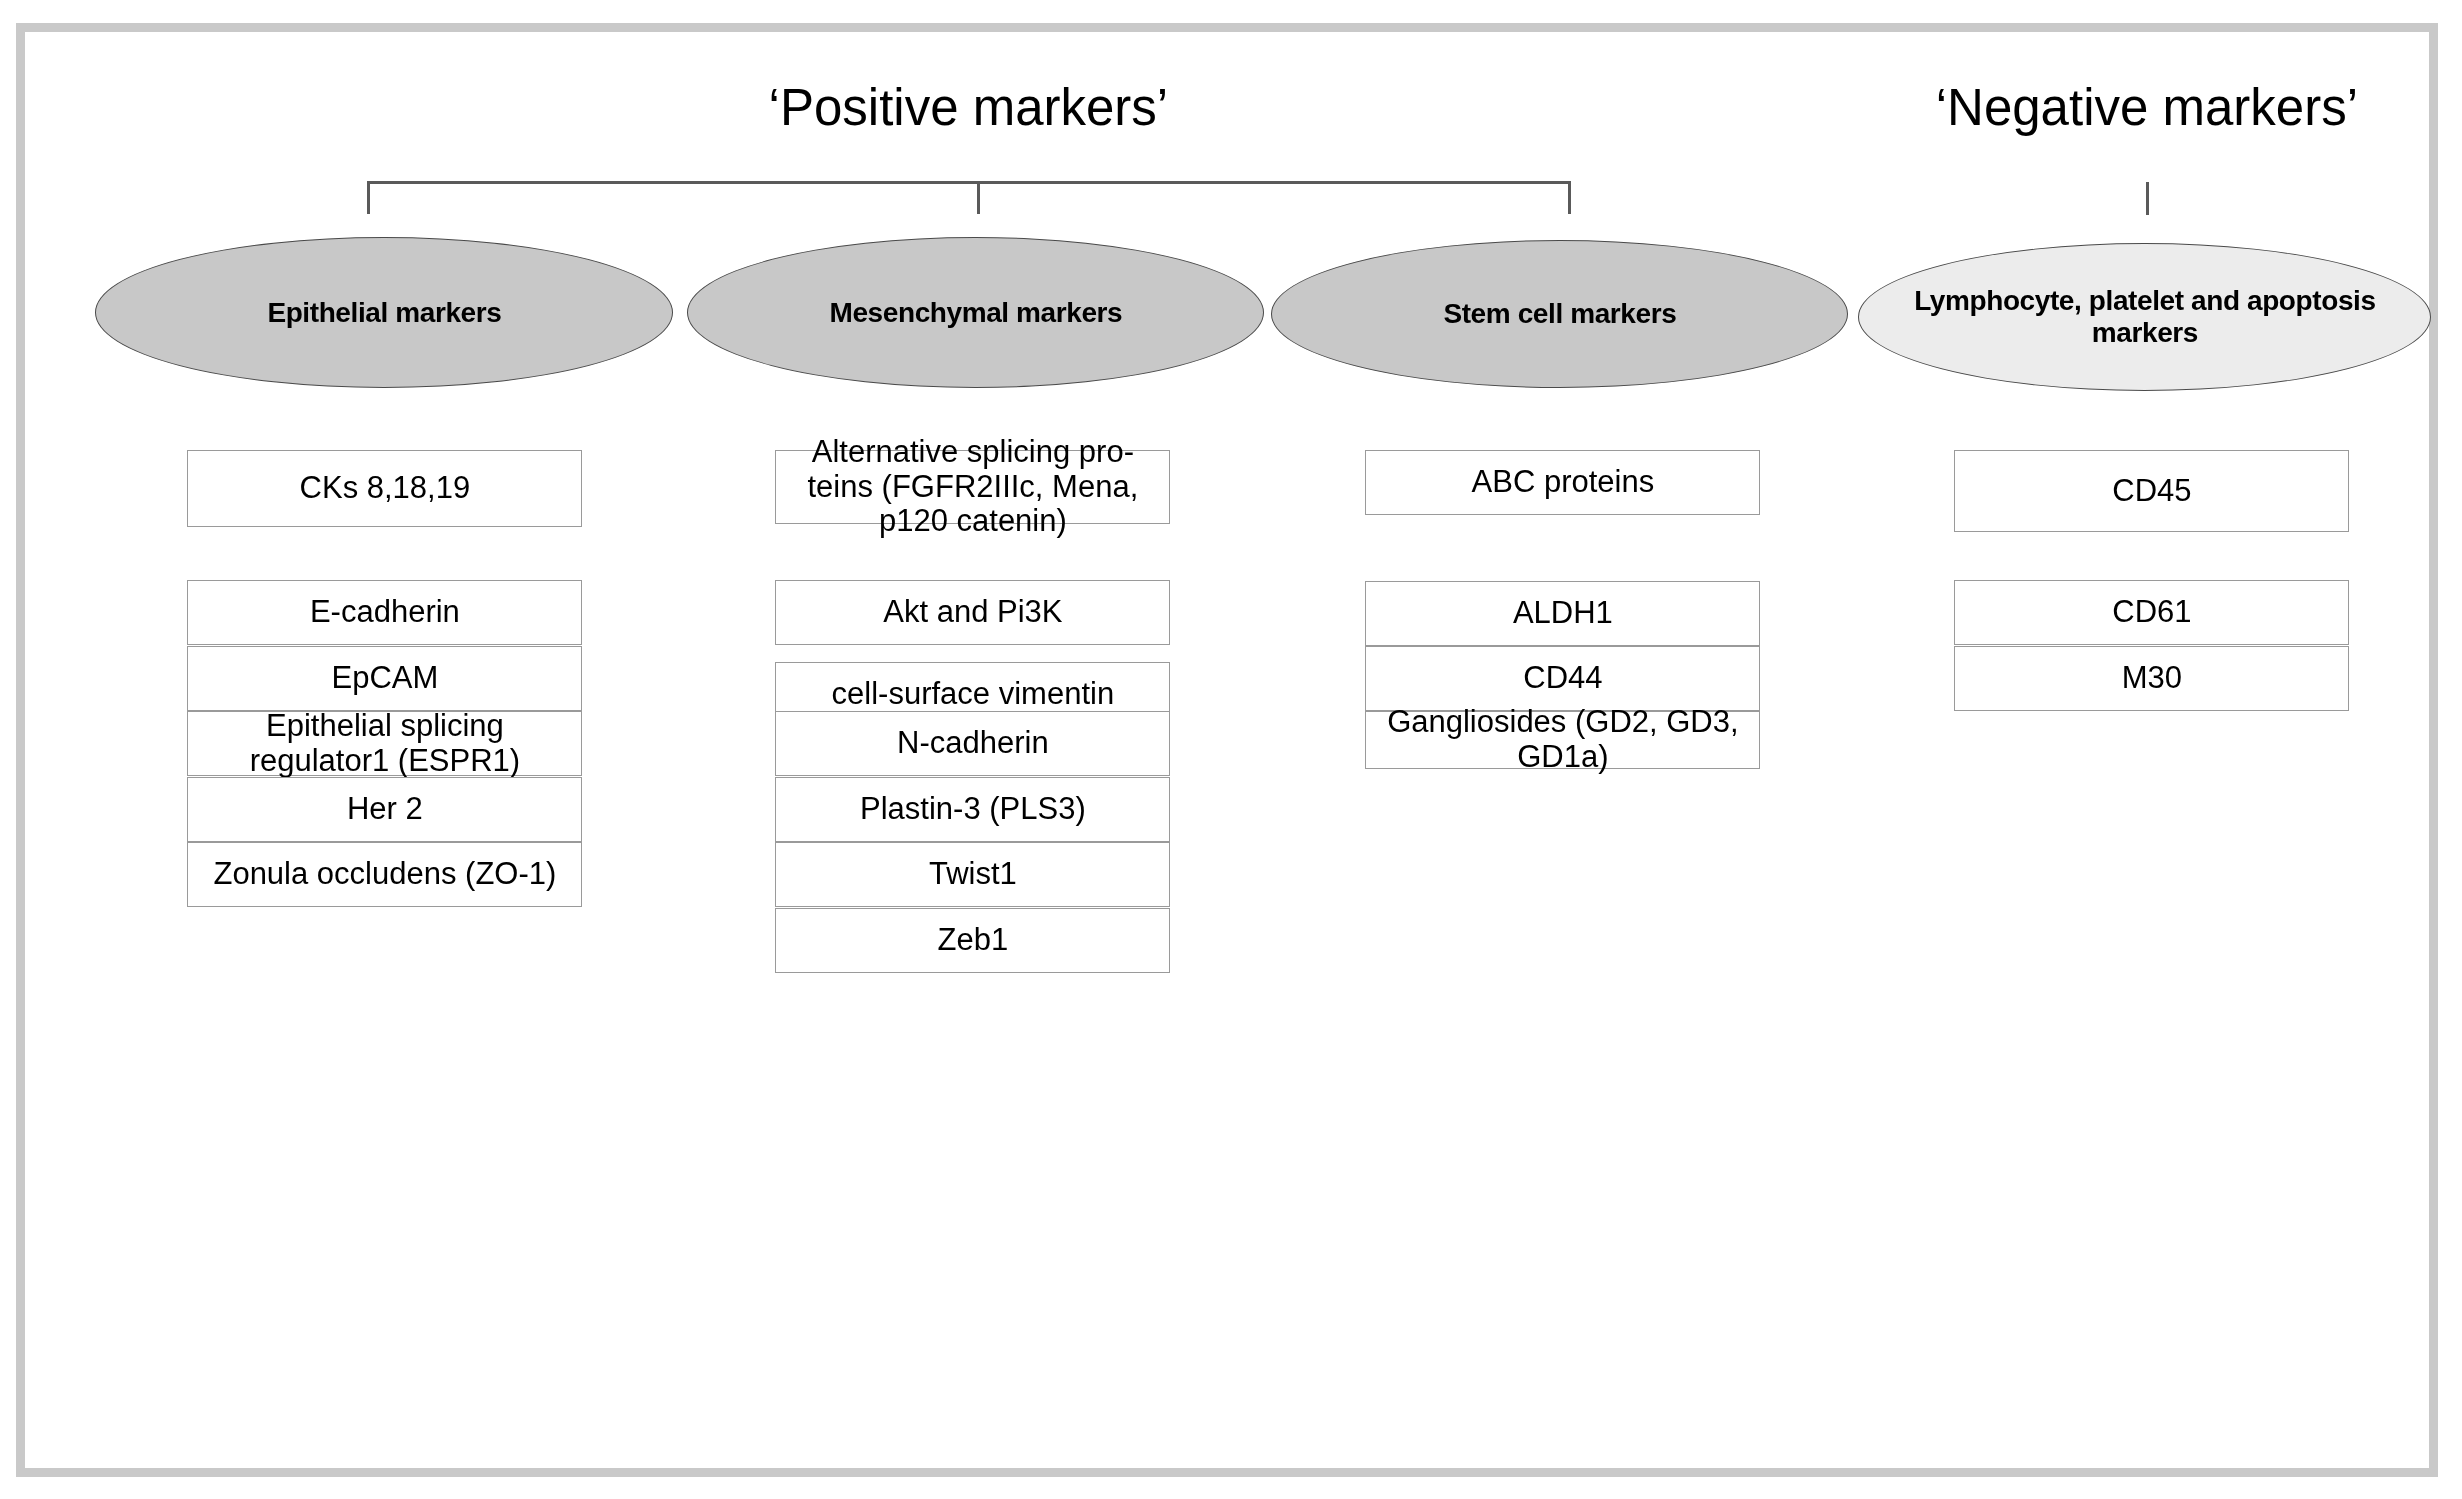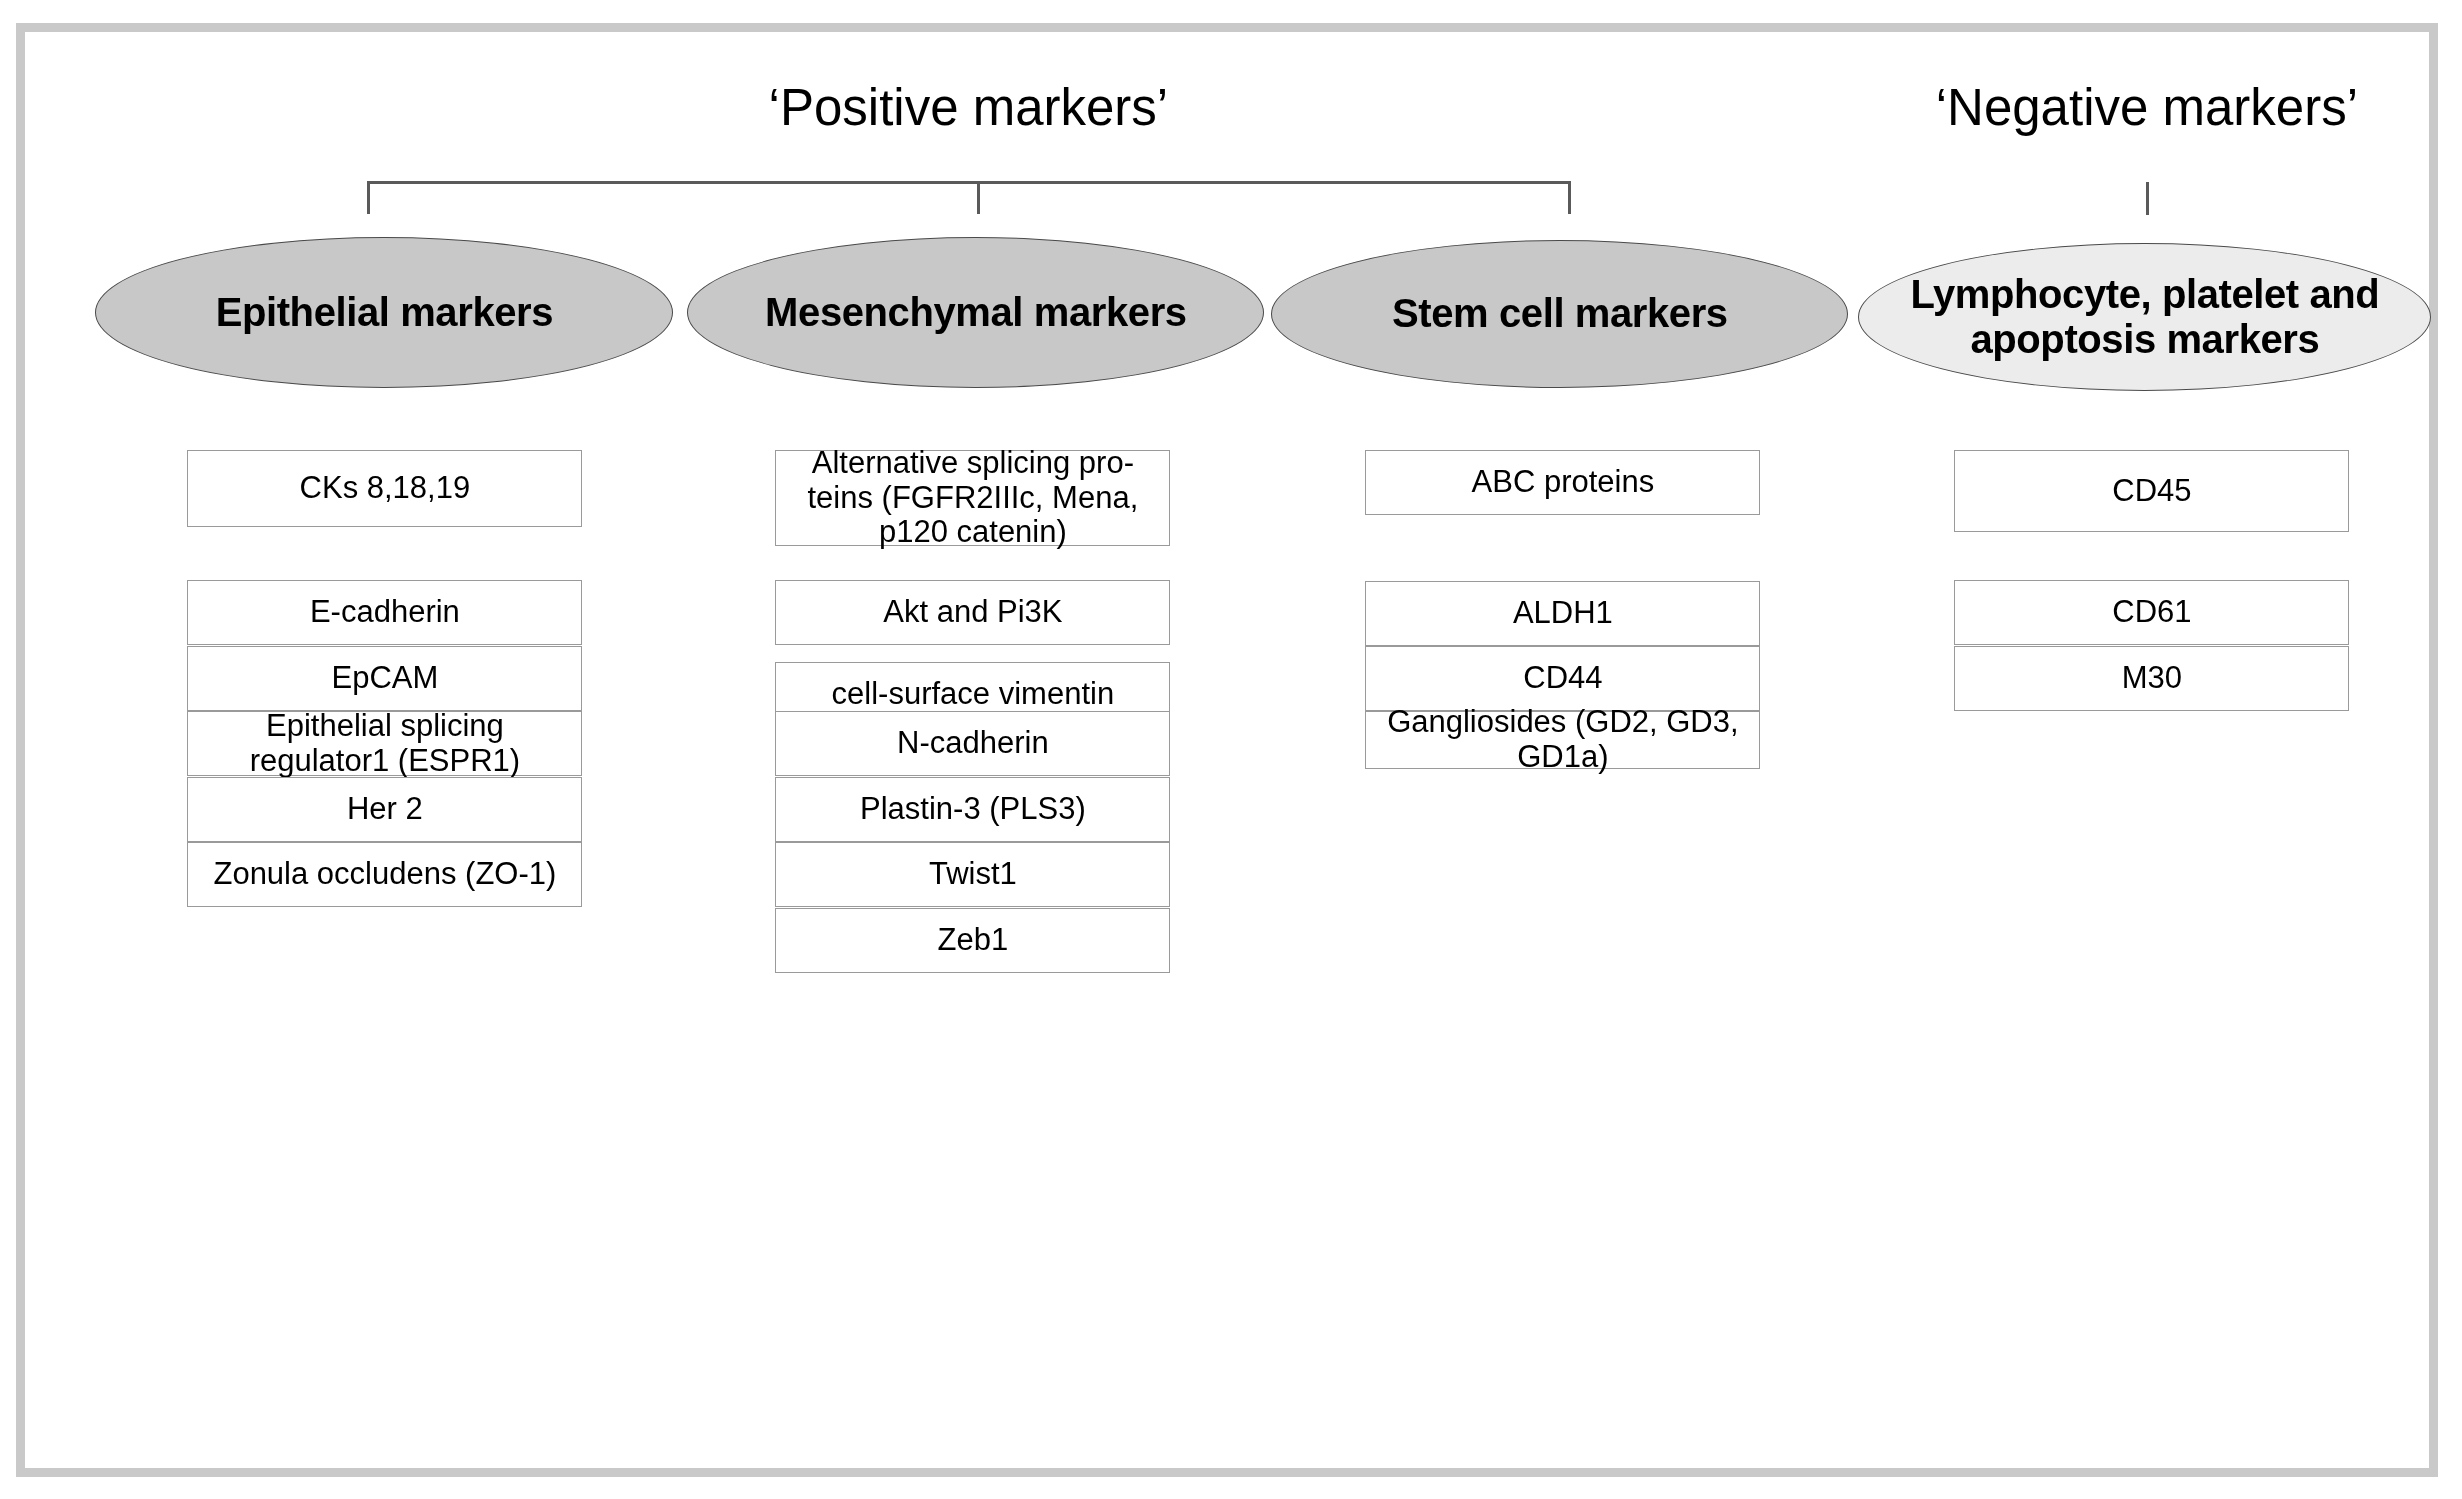--- a/index.html
+++ b/index.html
@@ -65,21 +65,21 @@
     position: absolute;
     border-radius: 50%;
     border: 1.4px solid #4a4a4a;
     box-sizing: border-box;
     display: flex;
     align-items: center;
     justify-content: center;
     text-align: center;
     font-family: "Liberation Sans", sans-serif;
     font-weight: bold;
-    font-size: 40px;
+    font-size: 28px;
     line-height: 1.13;
     color: #000000;
     letter-spacing: -0.4px;
   }
   .ellipse.dark  { background: #c8c8c8; }
   .ellipse.light { background: #ececec; }
 
   #ellipse-epithelial  { left: 70px;   top: 205px; width: 578px; height: 151px; }
   #ellipse-mesenchymal { left: 662px;  top: 205px; width: 577px; height: 151px; }
   #ellipse-stemcell    { left: 1246px; top: 208px; width: 577px; height: 148px; }
@@ -162,21 +162,21 @@
           <span class="box-text">Epithelial splicing regulator1 (ESPR1)</span>
         </div>
         <div class="marker-box" style="top: 327px; height: 65px;">
           <span class="box-text">Her 2</span>
         </div>
         <div class="marker-box" style="top: 392px; height: 65px;">
           <span class="box-text">Zonula occludens (ZO-1)</span>
         </div>
       </div>
     <div class="column" id="col-mesenchymal">
-        <div class="marker-box" style="top: 0px; height: 96px; justify-content: center;">
+        <div class="marker-box" style="top: 0px; height: 74px; justify-content: center;">
           <span class="box-text">Alternative splicing pro-teins (FGFR2IIIc, Mena, p120 catenin)</span>
         </div>
         <div class="marker-box" style="top: 130px; height: 65px;">
           <span class="box-text">Akt and Pi3K</span>
         </div>
         <div class="marker-box" style="top: 212px; height: 65px;">
           <span class="box-text">cell-surface vimentin</span>
         </div>
         <div class="marker-box" style="top: 261px; height: 65px;">
           <span class="box-text">N-cadherin</span>

